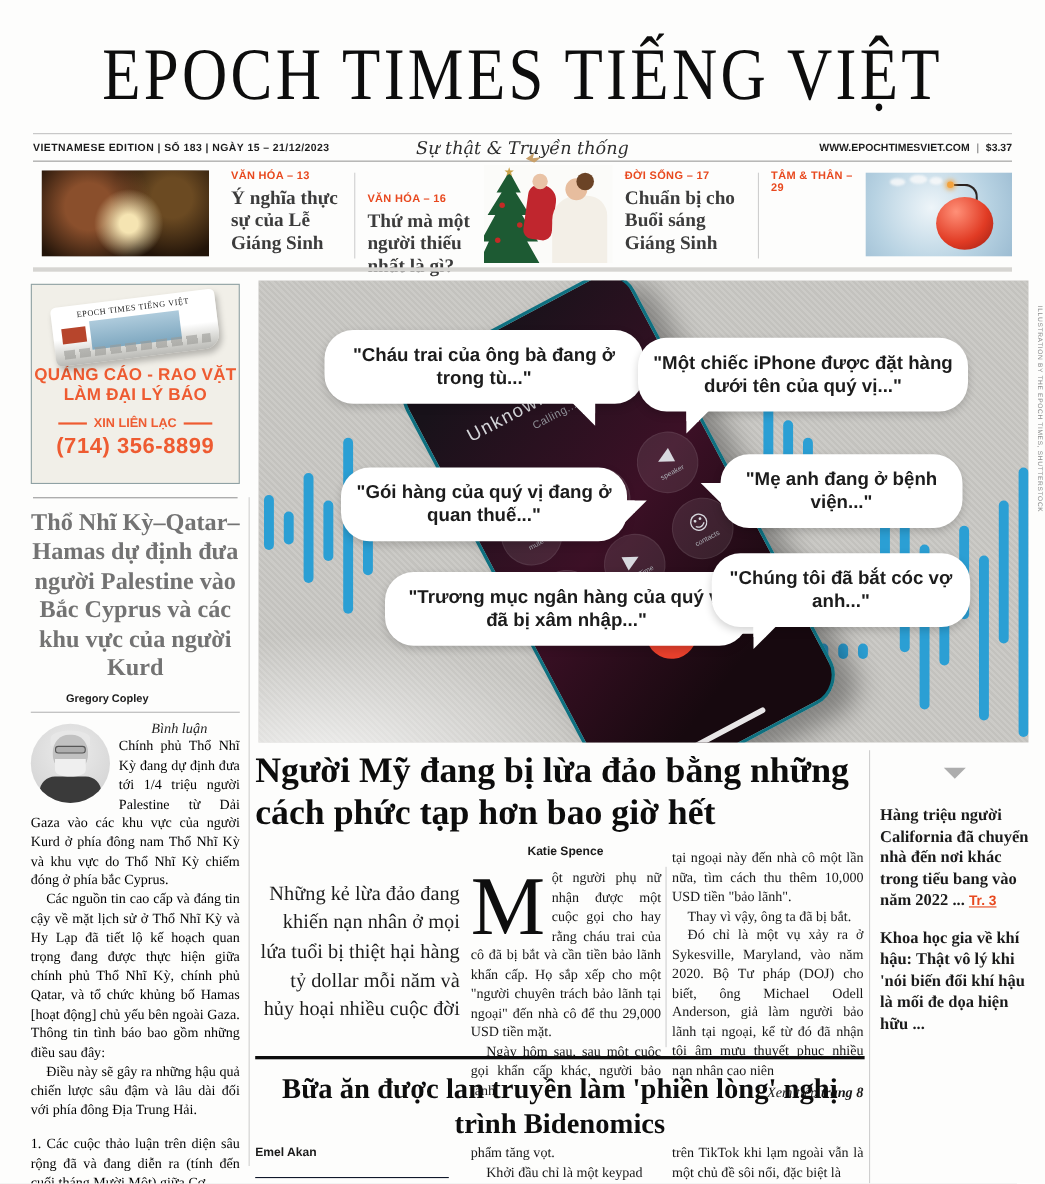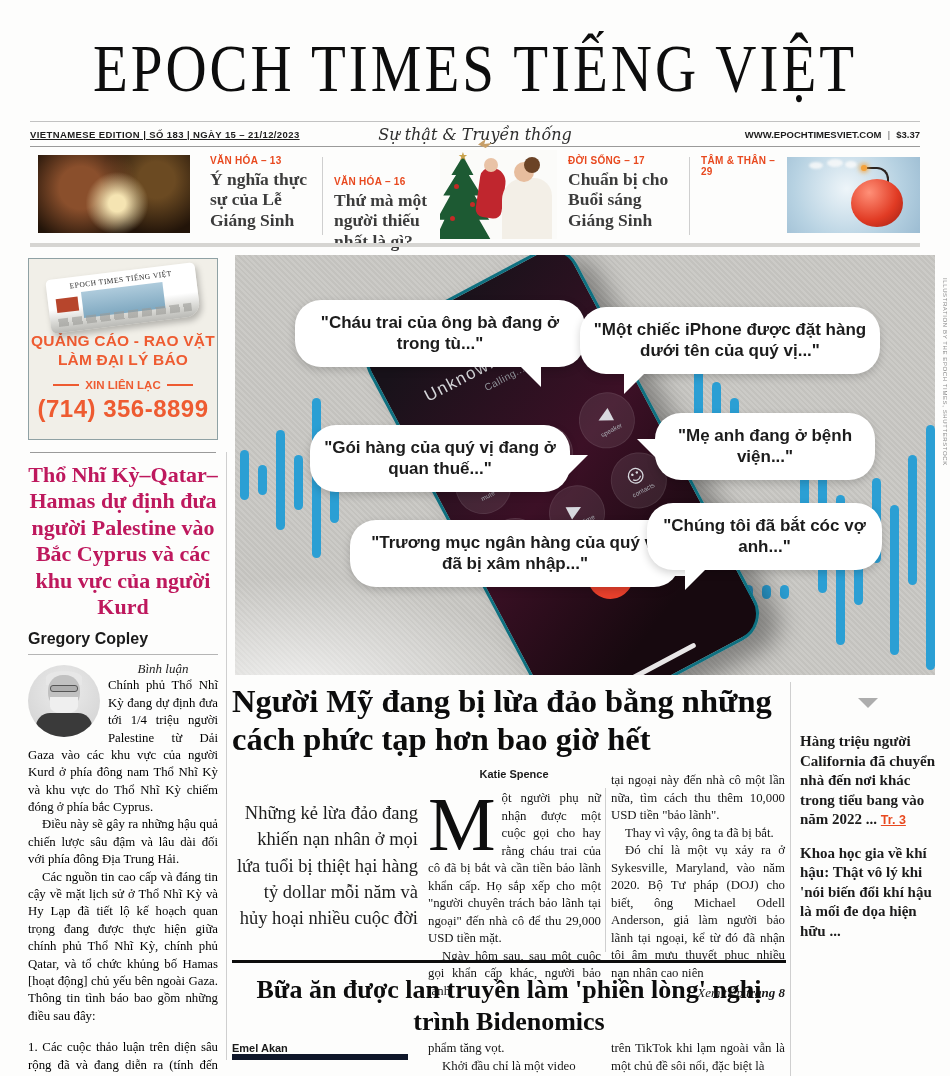--- a/index.html
+++ b/index.html
@@ -3,21 +3,21 @@
 <meta charset="utf-8">
 <style>
   * { margin:0; padding:0; box-sizing:border-box; }
   body { background:#e8e8e8; font-family:"Liberation Sans", sans-serif; }
   #page { position:relative; width:950px; height:1076px; margin:0 auto; background:#fdfdfc; overflow:hidden; color:#111; }
 
   
   #masthead { position:absolute; left:0; top:30px; width:100%; text-align:center; }
   #masthead .logo { font-family:"Liberation Serif", serif; font-size:57px; letter-spacing:3px; color:#0d0d0d; transform:scaleY(1.18); transform-origin:top center; white-space:nowrap; }
   #infobar { position:absolute; left:30px; right:30px; top:121px; height:26px; border-top:1px solid #c2c2c2; border-bottom:1px solid #9a9a9a; display:flex; align-items:center; }
-  #infobar .left { font-size:9.5px; font-weight:bold; letter-spacing:.4px; color:#1c1c1c;text-decoration:underline; }
+  #infobar .left { font-size:9.5px; font-weight:bold; letter-spacing:.4px; color:#1c1c1c; }
   #infobar .center { position:absolute; left:0; right:0; text-align:center; font-family:"DejaVu Serif", serif; font-style:italic; font-size:16px; color:#2e2e2e; pointer-events:none; }
   #infobar .right { margin-left:auto; font-size:9.5px; font-weight:bold; color:#1c1c1c; display:flex; gap:6px; align-items:center; }
   .dove { position:absolute; left:478px; top:139px; width:14px; height:9px; background:#c8a06a; clip-path:polygon(0 60%, 55% 0, 45% 55%, 100% 45%, 55% 100%); }
 
   
   .timg { position:absolute; overflow:hidden; }
   #timg-nativity { left:38px; top:155px; width:152px; height:78px;
     background:
       radial-gradient(circle at 52% 62%, #f5e4b2 0 9%, rgba(245,228,178,0) 34%),
       radial-gradient(circle at 28% 42%, #8a4f2c 0 18%, rgba(0,0,0,0) 48%),
@@ -50,25 +50,25 @@
   
   #ad-box { position:absolute; left:28px; top:258px; width:190px; height:182px; background:#f1efe8; border:1px solid #8fa1a4; padding-top:8px; }
   .paper-roll { position:relative; width:150px; height:54px; margin:4px auto 6px; transform:rotate(-7deg); background:linear-gradient(180deg,#ffffff 0 55%, #d8d8d4 80%, #b9b9b5); border-radius:5px 5px 14px 6px; box-shadow:2px 4px 6px rgba(0,0,0,.25); overflow:hidden; }
   .paper-roll .mast { font-family:"Liberation Serif", serif; font-size:7.5px; letter-spacing:.5px; text-align:center; margin-top:4px; color:#222; white-space:nowrap; }
   .paper-roll .photo { position:absolute; left:34px; top:16px; width:82px; height:26px; background:linear-gradient(180deg,#aecbdc,#7fa8c0); }
   .paper-roll .red1 { position:absolute; left:8px; top:20px; width:22px; height:14px; background:#b7452c; }
   .paper-roll .lines { position:absolute; left:8px; top:40px; width:134px; height:8px; background:repeating-linear-gradient(90deg,#9a9a96 0 10px, transparent 10px 14px); opacity:.6; }
   #ad-box .adline { text-align:center; font-size:15.5px; font-weight:bold; color:#ee5b31; letter-spacing:.2px; line-height:1.25; }
   #ad-box .contact { display:flex; align-items:center; justify-content:center; gap:6px; margin-top:9px; color:#ee5b31; font-weight:bold; font-size:11.5px; }
   #ad-box .contact .dash { width:26px; height:2px; background:#ee5b31; }
-  #ad-box .phone { text-align:center; font-size:24px; font-weight:bold; color:#ee5b31; margin-top:4px; letter-spacing:.5px; }
+  #ad-box .phone { text-align:center; font-size:20px; font-weight:bold; color:#ee5b31; margin-top:4px; letter-spacing:.5px; }
   #left-rule { position:absolute; left:30px; top:452px; width:186px; height:1px; background:#9a9a9a; }
   #left-article { position:absolute; left:28px; top:462px; width:190px; }
-  #left-article h2 { font-family:"Liberation Serif", serif; font-size:22px; line-height:1.2; text-align:center; color:#be185d; }
-  #left-article .byline { font-size:16px; font-weight:bold; margin-top:10px; color:#1a1a1a; }
+  #left-article h2 { font-family:"Liberation Serif", serif; font-size:22px; line-height:1.2; text-align:center; color:#737373; }
+  #left-article .byline { font-size:10px; font-weight:bold; margin-top:10px; color:#1a1a1a;margin-left:32px; }
   #left-article .byrule { height:1px; background:#b5b5b5; margin-top:6px; margin-bottom:6px; }
   .author-photo { float:left; width:72px; height:72px; border-radius:50%; margin:4px 8px 2px 0; position:relative; overflow:hidden; background:radial-gradient(circle at 50% 35%, #ececec, #cfcfcf); }
   .author-photo .body { position:absolute; left:8px; bottom:-6px; width:56px; height:30px; background:#3a3a3a; border-radius:14px 14px 0 0; }
   .author-photo .head { position:absolute; left:20px; top:10px; width:32px; height:34px; border-radius:46%; background:#cdbfb4; filter:grayscale(1); }
   .author-photo .hair { position:absolute; left:18px; top:6px; width:36px; height:14px; border-radius:50% 50% 0 0; background:#e7e7e7; }
   .author-photo .beard { position:absolute; left:22px; top:32px; width:28px; height:16px; border-radius:0 0 40% 40%; background:#efefef; }
   .author-photo .glasses { position:absolute; left:22px; top:20px; width:28px; height:7px; border:1.5px solid #555; border-radius:3px; background:rgba(120,120,120,.25); }
   #left-article .category { font-family:"Liberation Serif", serif; font-style:italic; font-size:13px; text-align:center; margin-left:78px; color:#222; }
   .lbody { font-family:"Liberation Serif", serif; font-size:12.8px; line-height:1.36; text-align:justify; color:#000000; }
   .lbody + .lbody { text-indent:14px; }
@@ -117,21 +117,21 @@
   
   #highlights { position:absolute; left:800px; top:698px; width:136px; }
   #hl-title { height:46px; background:linear-gradient(180deg,#b9b9b9,#8f8f8f); display:flex; align-items:center; justify-content:center; font-family:"Liberation Serif", serif; font-style:italic; font-size:26px; color:#2e2e2e; }
   #hl-pointer { width:0; height:0; margin:0 auto; border:10px solid transparent; border-top-color:#adadad; }
   .hl-item { font-family:"Liberation Serif", serif; font-weight:bold; font-size:15px; line-height:1.3; color:#1b1b1b; margin-top:14px; }
   .hl-item .pg { color:#e8491f; font-family:"Liberation Sans", sans-serif; font-size:12.5px; font-weight:bold;text-decoration:underline; }
 
   
   #bottom-rule { position:absolute; left:232px; top:960px; width:554px; height:3px; background:#0d0d0d; }
   #bottom-headline { position:absolute; left:232px; top:974px; width:554px; text-align:center; font-family:"Liberation Serif", serif; font-weight:bold; font-size:26px; line-height:1.22; color:#0d0d0d; }
-  #bottom-byline { position:absolute; left:232px; top:1042px; width:176px; font-size:11px; font-weight:bold; color:#1a1a1a; border-bottom:6px solid #0f172a; }
+  #bottom-byline { position:absolute; left:232px; top:1042px; width:176px; font-size:11px; font-weight:bold; color:#1a1a1a; border-bottom:1px solid #0f172a; padding-bottom:16px; }
   #bcol1 { left:428px; top:1040px; width:173px; }
   #bcol2 { left:611px; top:1040px; width:174px; }
 </style>
 </head>
 <body>
 
 <div id="page">
 
   <div id="masthead">
     <div class="logo">EPOCH TIMES TIẾNG VIỆT</div>
@@ -212,22 +212,22 @@
     <div class="byrule"></div>
     <div class="author-photo">
       <div class="body"></div>
       <div class="hair"></div>
       <div class="head"></div>
       <div class="beard"></div>
       <div class="glasses"></div>
     </div>
     <div class="category">Bình luận</div>
     <p class="lbody">Chính phủ Thổ Nhĩ Kỳ đang dự định đưa tới 1/4 triệu người Palestine từ Dải Gaza vào các khu vực của người Kurd ở phía đông nam Thổ Nhĩ Kỳ và khu vực do Thổ Nhĩ Kỳ chiếm đóng ở phía bắc Cyprus.</p>
+    <p class="lbody">Các nguồn tin cao cấp và đáng tin cậy về mặt lịch sử ở Thổ Nhĩ Kỳ và Hy Lạp đã tiết lộ kế hoạch quan trọng đang được thực hiện giữa chính phủ Thổ Nhĩ Kỳ, chính phủ Qatar, và tổ chức khủng bố Hamas [hoạt động] chủ yếu bên ngoài Gaza. Thông tin tình báo bao gồm những điều sau đây:</p>
     <p class="lbody">Điều này sẽ gây ra những hậu quả chiến lược sâu đậm và lâu dài đối với phía đông Địa Trung Hải.</p>
-    <p class="lbody">Các nguồn tin cao cấp và đáng tin cậy về mặt lịch sử ở Thổ Nhĩ Kỳ và Hy Lạp đã tiết lộ kế hoạch quan trọng đang được thực hiện giữa chính phủ Thổ Nhĩ Kỳ, chính phủ Qatar, và tổ chức khủng bố Hamas [hoạt động] chủ yếu bên ngoài Gaza. Thông tin tình báo bao gồm những điều sau đây:</p>
     <p class="lbody num">1. Các cuộc thảo luận trên diện sâu rộng đã và đang diễn ra (tính đến cuối tháng Mười Một) giữa Cơ</p>
 
   </div>
 
   <div id="hero">
     <div>
       <div class="wf" style="left:5px;top:195px;height:50px"></div>
       <div class="wf" style="left:23px;top:210px;height:30px"></div>
       <div class="wf" style="left:41px;top:175px;height:100px"></div>
       <div class="wf" style="left:59px;top:200px;height:55px"></div>
@@ -319,19 +319,19 @@
     <div class="hl-item"><span>Hàng triệu người California đã chuyển nhà đến nơi khác trong tiểu bang vào năm 2022 ... </span><span class="pg">Tr. 3</span></div>
     <div class="hl-item"><span>Khoa học gia về khí hậu: Thật vô lý khi 'nói biến đổi khí hậu là mối đe dọa hiện hữu ... </span></div>
 
   </div>
 
   <div id="bottom-rule"></div>
   <h2 id="bottom-headline">Bữa ăn được lan truyền làm 'phiền lòng' nghị trình Bidenomics</h2>
   <div id="bottom-byline">Emel Akan</div>
   <div class="mcol" id="bcol1">
     <p>phẩm tăng vọt.</p>
-    <p>Khởi đầu chỉ là một video</p>
+    <p>Khởi đầu chỉ là một keypad</p>
   </div>
   <div class="mcol" id="bcol2">
     <p>trên TikTok khi lạm ngoài vẫn là một chủ đề sôi nổi, đặc biệt là</p>
   </div>
 
 </div>
 
 </body></html>

